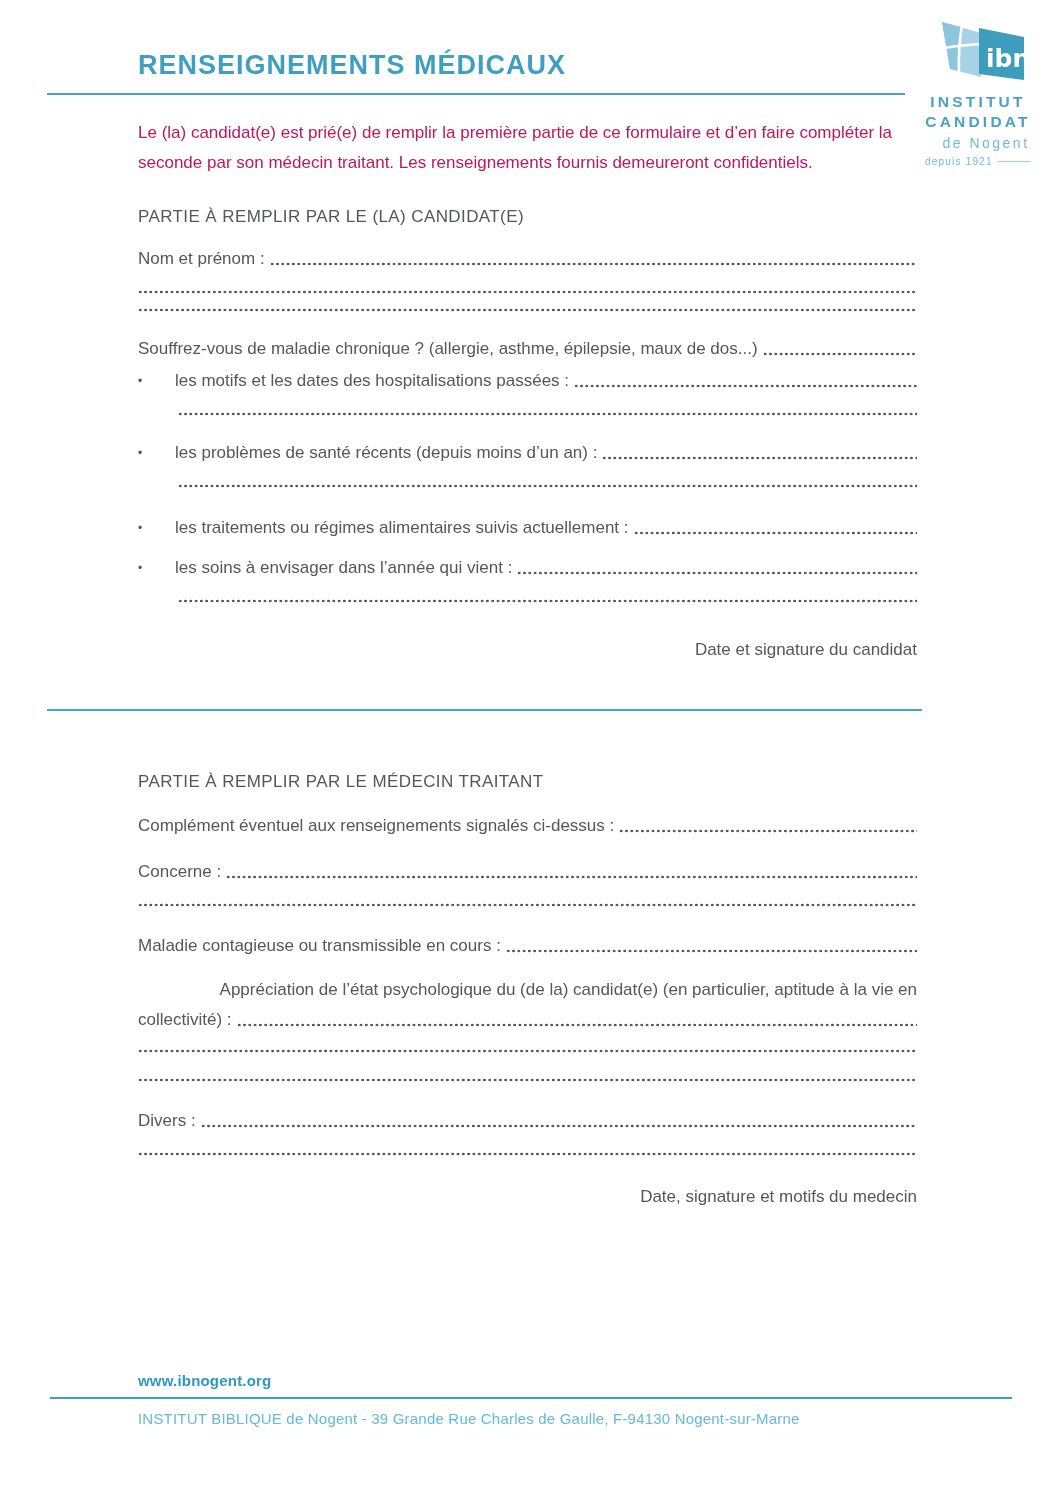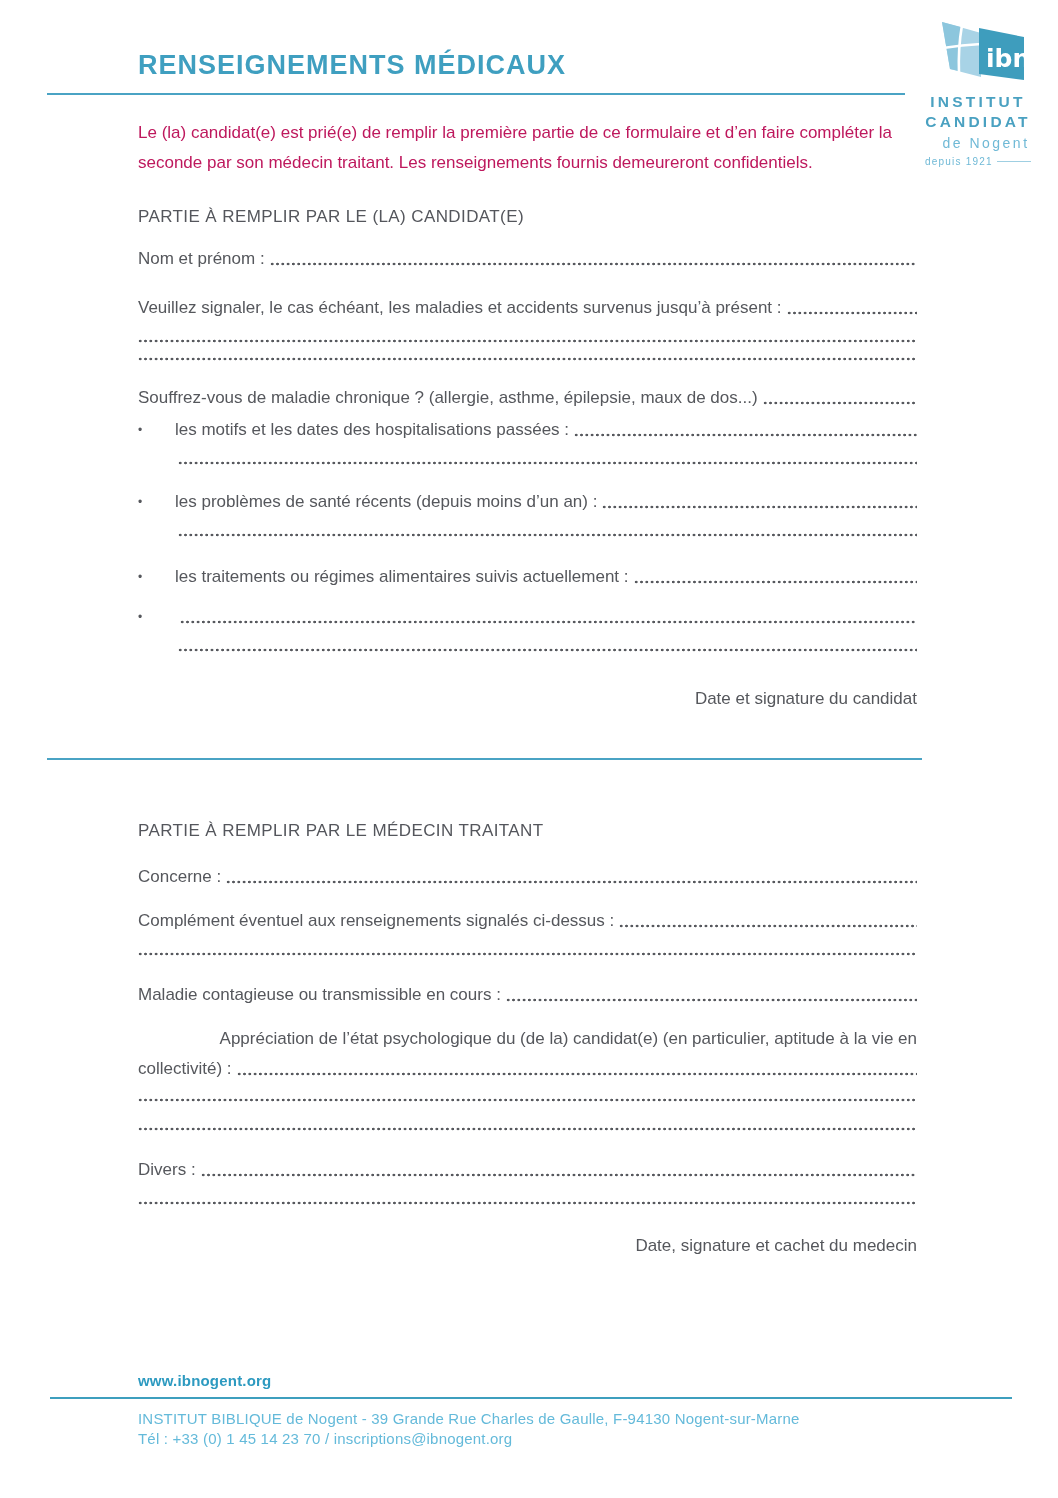--- a/index.html
+++ b/index.html
@@ -121,24 +121,20 @@
     <p class="intro">Le (la) candidat(e) est prié(e) de remplir la première partie de ce formulaire et d’en faire compléter la seconde par son médecin traitant. Les renseignements fournis demeureront confidentiels.</p>
 
     <section>
       <h2 class="section-heading">PARTIE À REMPLIR PAR LE (LA) CANDIDAT(E)</h2>
 
       <div class="row mt20">
         <span class="label">Nom et prénom :</span>
         <span class="dots"></span>
       </div>
 
-      <div class="row mt27">
-        <span class="label">Veuillez signaler, le cas échéant, les maladies et accidents survenus jusqu’à présent :</span>
-        <span class="dots"></span>
-      </div>
       <div class="dotline mt18"></div>
       <div class="dotline mt23"></div>
 
       <div class="row mt24">
         <span class="label">Souffrez-vous de maladie chronique ? (allergie, asthme, épilepsie, maux de dos...)</span>
         <span class="dots"></span>
       </div>
 
       <div class="row brow mt23">
         <span class="bullet"></span>
@@ -155,39 +151,40 @@
       <div class="dotline indent mt18"></div>
 
       <div class="row brow mt27">
         <span class="bullet"></span>
         <span class="label">les traitements ou régimes alimentaires suivis actuellement :</span>
         <span class="dots"></span>
       </div>
 
       <div class="row brow mt18">
         <span class="bullet"></span>
+        <span class="label">les soins à envisager dans l’année qui vient :</span>
         <span class="dots"></span>
       </div>
       <div class="dotline indent mt18"></div>
 
       <div class="plain-text mt34">Date et signature du candidat</div>
     </section>
 
     <div class="rule rule-mid"></div>
 
     <section>
       <h2 class="section-heading doctor">PARTIE À REMPLIR PAR LE MÉDECIN TRAITANT</h2>
 
+      <div class="row mt22">
+        <span class="label">Complément éventuel aux renseignements signalés ci-dessus :</span>
+        <span class="dots"></span>
+      </div>
+
       <div class="row mt24">
         <span class="label">Concerne :</span>
-        <span class="dots"></span>
-      </div>
-
-      <div class="row mt22">
-        <span class="label">Complément éventuel aux renseignements signalés ci-dessus :</span>
         <span class="dots"></span>
       </div>
       <div class="dotline mt18"></div>
 
       <div class="row mt26">
         <span class="label">Maladie contagieuse ou transmissible en cours :</span>
         <span class="dots"></span>
       </div>
 
       <div class="plain-text nowrap mt22">Appréciation de l’état psychologique du (de la) candidat(e) (en particulier, aptitude à la vie en</div>
@@ -197,24 +194,23 @@
       </div>
       <div class="dotline mt16"></div>
       <div class="dotline mt21"></div>
 
       <div class="row mt26">
         <span class="label">Divers :</span>
         <span class="dots"></span>
       </div>
       <div class="dotline mt18"></div>
 
-      <div class="plain-text mt28">Date, signature et cachet du medecin</div>
+      <div class="plain-text mt28">Date, signature et motifs du medecin</div>
     </section>
   </div>
 
   <div class="footer-site">www.ibnogent.org</div>
   <div class="footer-rule"></div>
   <div class="footer-address">
     <div>INSTITUT BIBLIQUE de Nogent - 39 Grande Rue Charles de Gaulle, F-94130 Nogent-sur-Marne</div>
-    <div>Tél : +33 (0) 1 45 14 23 70 / inscriptions@ibnogent.org</div>
   </div>
 
 </div>
 
 </body></html>

